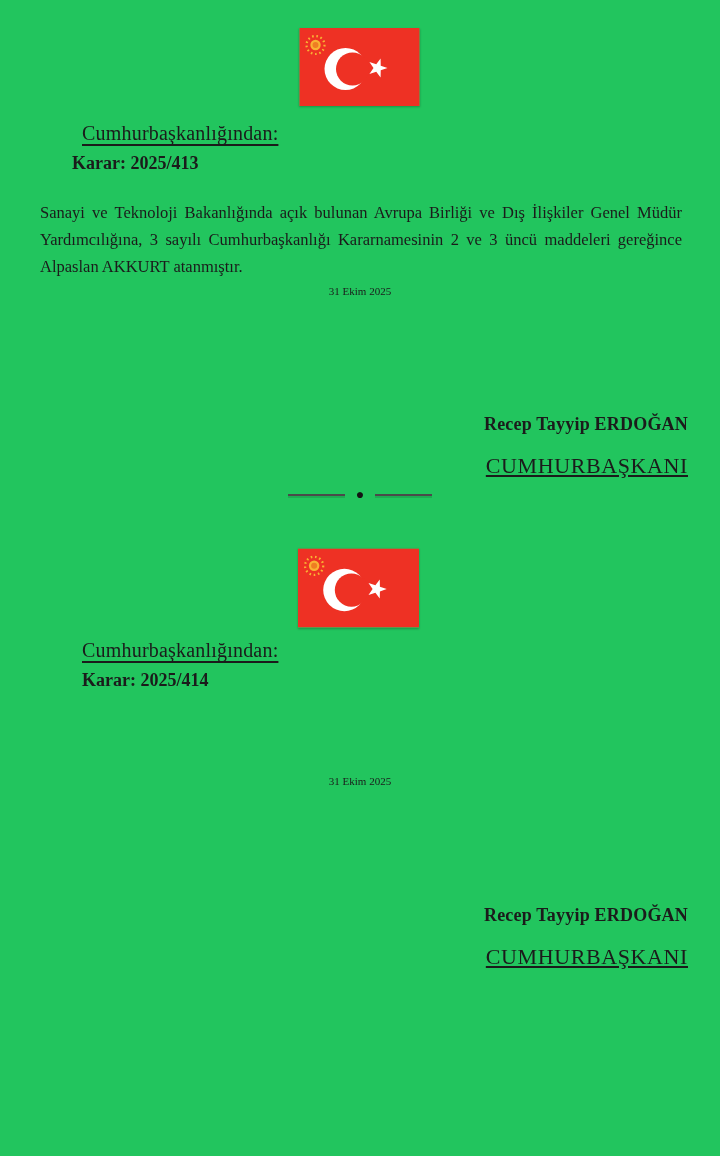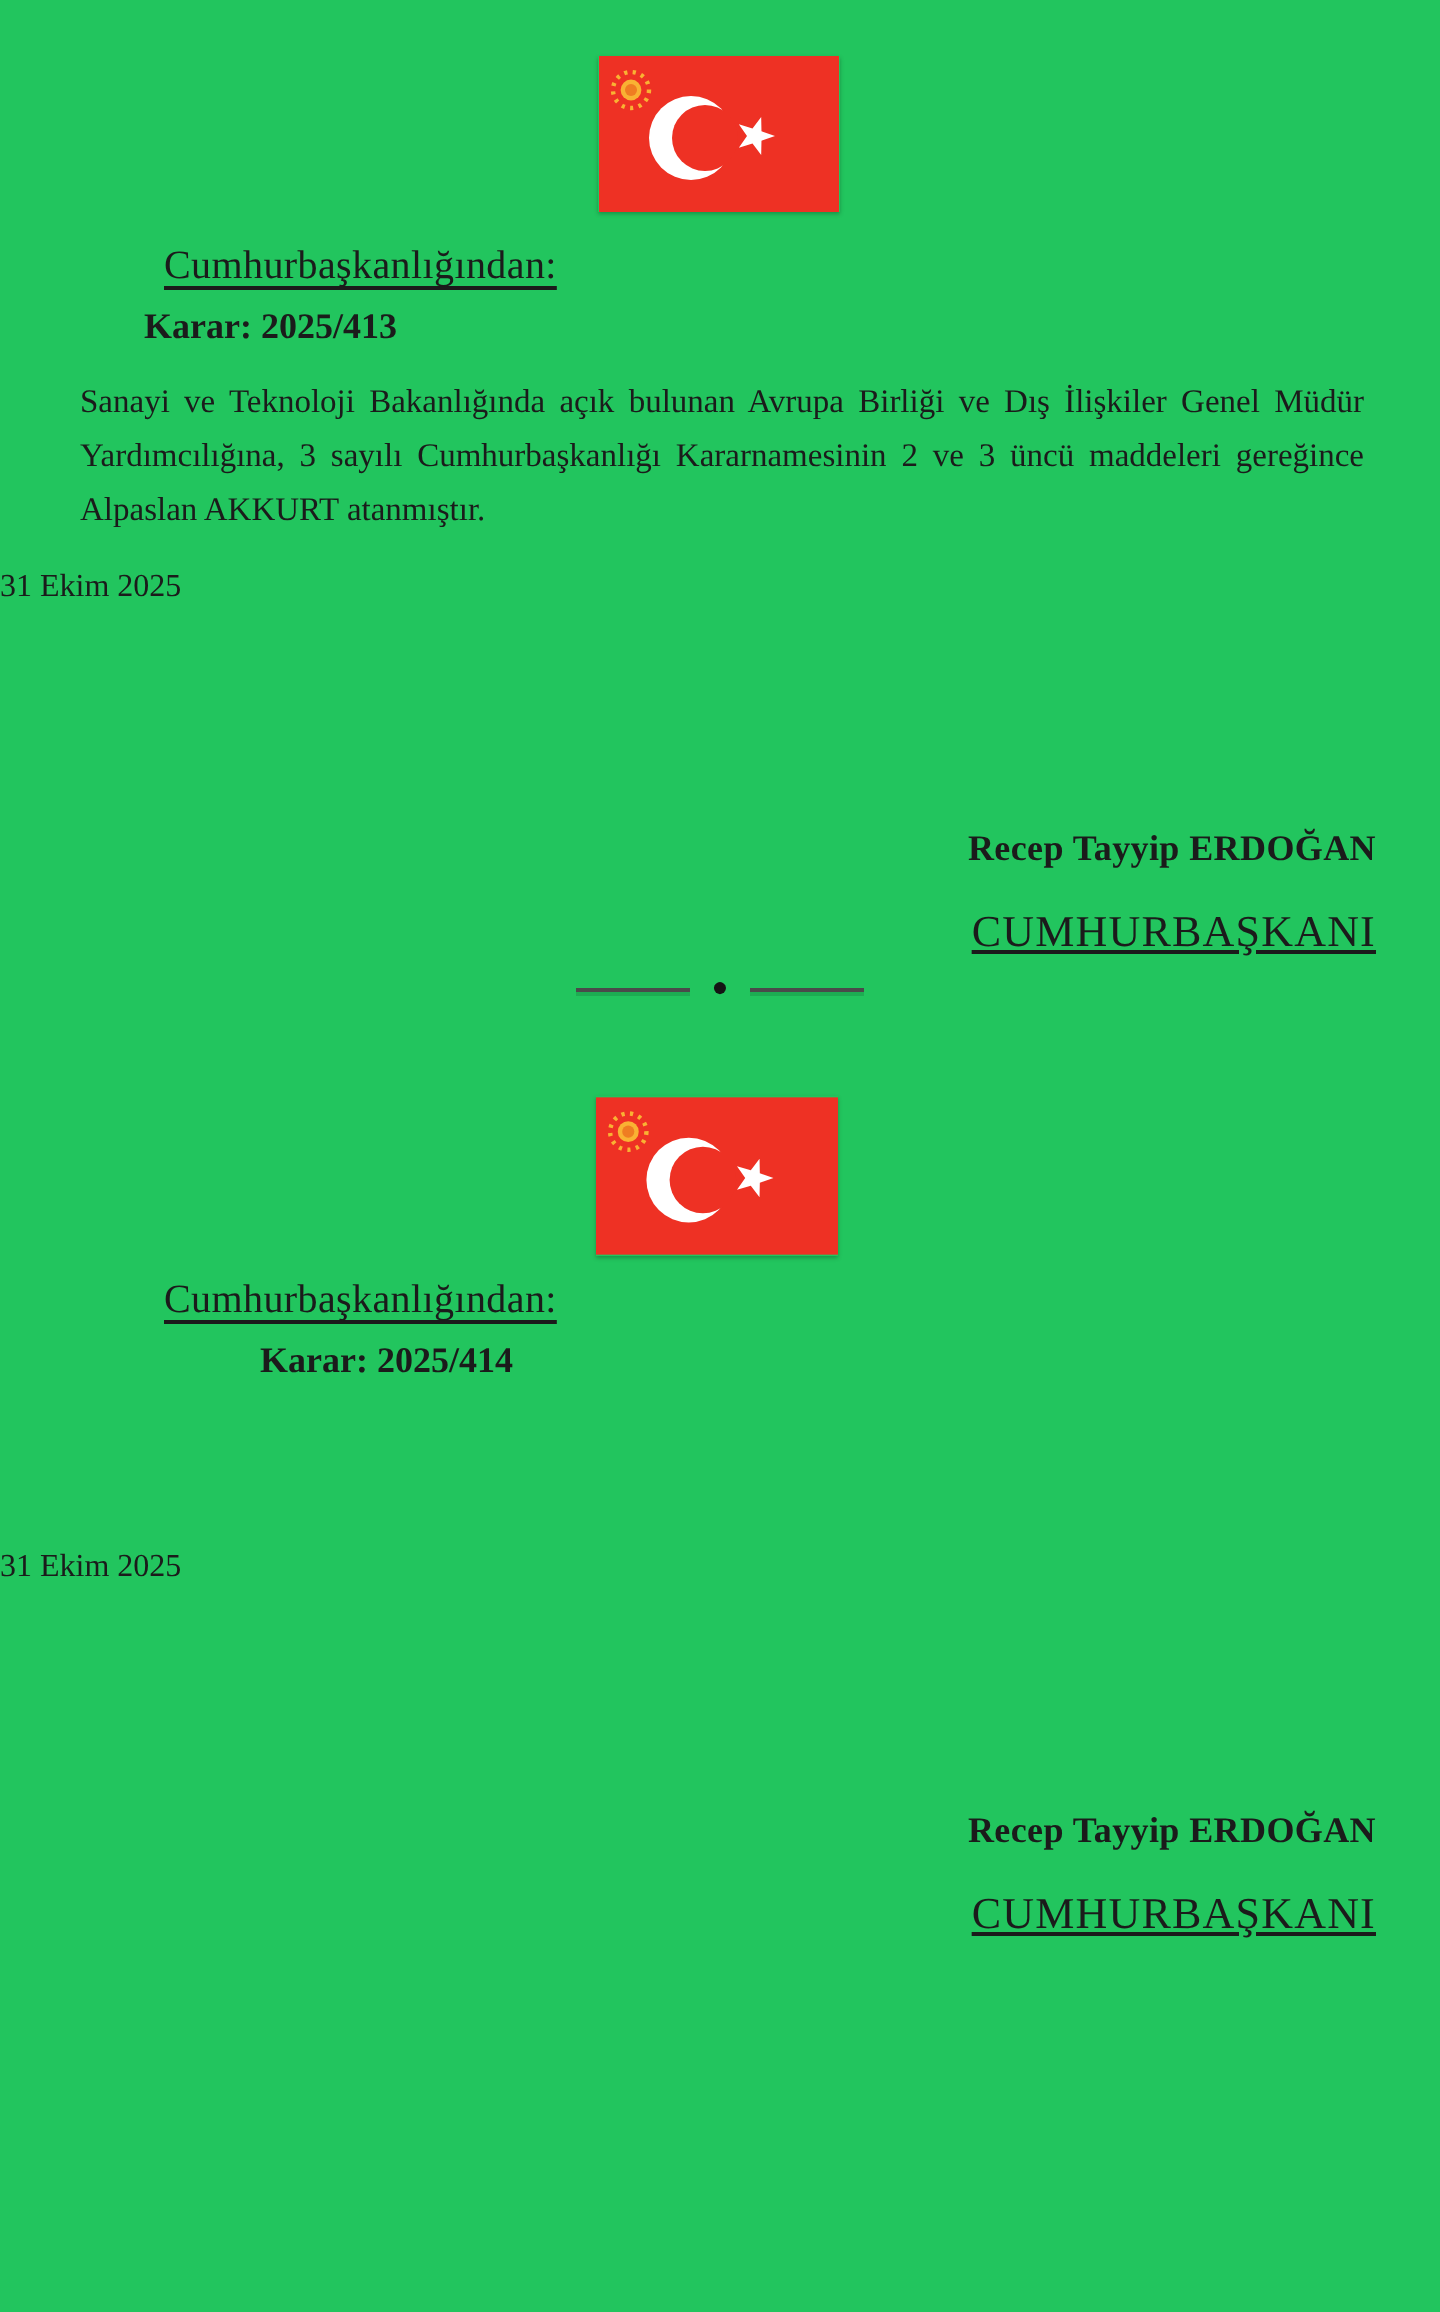--- a/index.html
+++ b/index.html
@@ -34,28 +34,29 @@
   }
   .decision {
     font-size: 18px;
     font-weight: bold;
   }
   .body-par {
     width: 642px;
     font-size: 16.5px;
     line-height: 27px;
     text-align: justify;
+    margin-top: 12px;
   }
   .body-par.spread { word-spacing: 5px; }
 
   .date-line {
     left: 0;
     width: 720px;
-    text-align: left;
-    font-size: 16px;
+    text-align: center;
+    font-size: 11px;
   }
 
   .sig-block {
     left: 388px;
     width: 300px;
     text-align: right;
   }
   .sig-name {
     font-size: 18px;
     font-weight: bold;
@@ -127,21 +128,21 @@
       <circle cx="46" cy="41" r="21" fill="#ffffff"></circle>
       <circle cx="53" cy="41" r="16.5" fill="#ee3124"></circle>
       <polygon points="88,40 81.24,42.35 81.09,49.51 76.76,43.80 69.91,45.88 74,40 69.91,34.12 76.76,36.20 81.09,30.49 81.24,37.65" fill="#ffffff"></polygon>
       <circle cx="16" cy="17" r="9" fill="none" stroke-width="2.2" stroke-dasharray="1.6 2.7" stroke="#f9b233"></circle>
       <circle cx="16" cy="17" r="5.2" fill="#f9b233"></circle>
       <circle cx="16" cy="17" r="3" fill="#ef7d22"></circle>
     </svg>
   </div>
 
   <div class="abs authority" style="left:82px; top:639px;">Cumhurbaşkanlığından:</div>
-  <div class="abs decision" style="left:82px; top:670px;margin-left:48px;">Karar: 2025/414</div>
+  <div class="abs decision" style="left:82px; top:670px;">Karar: 2025/414</div>
   <div class="abs date-line" style="top:775px;">31 Ekim 2025</div>
 
   <div class="abs sig-block" style="top:905px;">
     <div class="sig-name">Recep Tayyip ERDOĞAN</div>
     <div class="sig-title">CUMHURBAŞKANI</div>
   </div>
 
 </div>
 
 </body></html>

